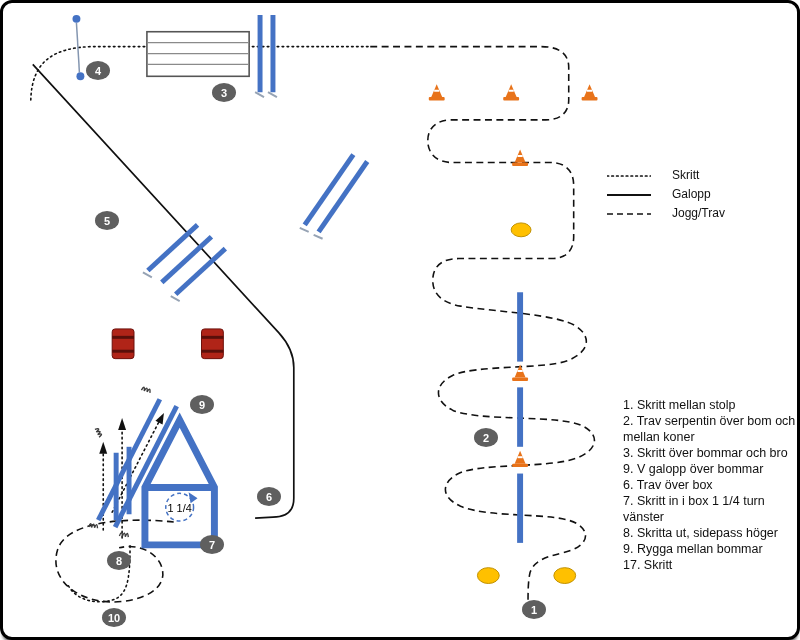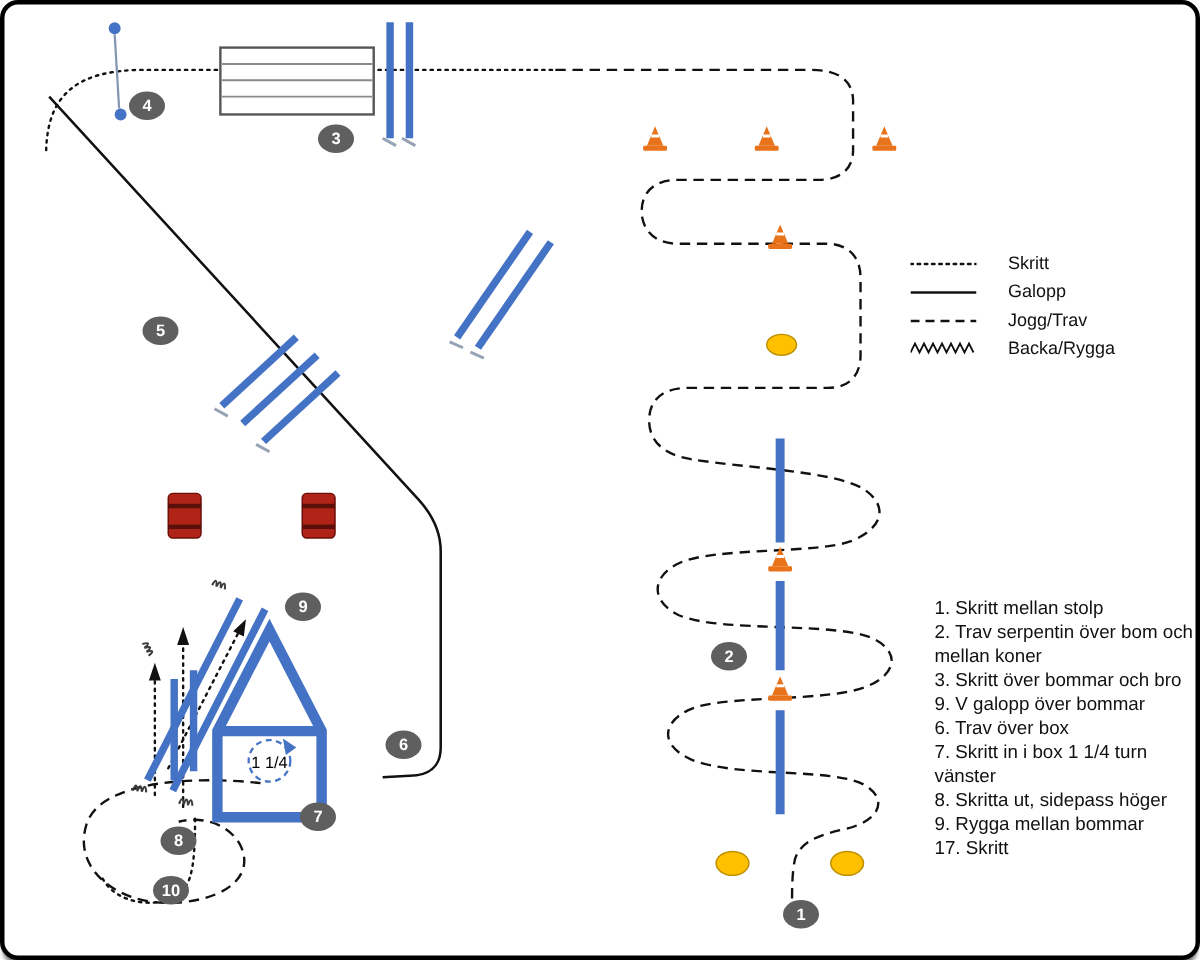--- a/index.html
+++ b/index.html
@@ -183,47 +183,41 @@
 
   <div class="badge" style="left:519px;top:597px;">1</div>
   <div class="badge" style="left:471px;top:425px;">2</div>
   <div class="badge" style="left:209px;top:80px;">3</div>
   <div class="badge" style="left:83px;top:58px;">4</div>
   <div class="badge" style="left:92px;top:208px;">5</div>
   <div class="badge" style="left:254px;top:484px;">6</div>
   <div class="badge" style="left:197px;top:532px;">7</div>
   <div class="badge" style="left:104px;top:548px;">8</div>
   <div class="badge" style="left:187px;top:392px;">9</div>
-  <div class="badge" style="left:99px;top:581px;">10</div>
+  <div class="badge" style="left:99px;top:605px;">10</div>
 
   <div id="legend">
     <div class="legend-row">
       <svg class="legend-sample" width="44" height="12">
         <line x1="0" y1="7" x2="44" y2="7" stroke="#111" stroke-width="1.7" stroke-dasharray="1.6 3.2" stroke-linecap="round"></line>
       </svg>
       <span class="legend-label">Skritt</span>
     </div>
     <div class="legend-row">
       <svg class="legend-sample" width="44" height="12">
         <line x1="0" y1="7" x2="44" y2="7" stroke="#111" stroke-width="1.8"></line>
       </svg>
       <span class="legend-label">Galopp</span>
     </div>
     <div class="legend-row">
       <svg class="legend-sample" width="44" height="12">
         <line x1="0" y1="7" x2="44" y2="7" stroke="#111" stroke-width="1.7" stroke-dasharray="6 4"></line>
       </svg>
       <span class="legend-label">Jogg/Trav</span>
     </div>
-    <div class="legend-row">
-      <svg class="legend-sample" width="44" height="12">
-        <polyline points="0,9 3,3 6,9 9,3 12,9 15,3 18,9 21,3 24,9 27,3 30,9 33,3 36,9 39,3 42,9" fill="none" stroke="#111" stroke-width="1.2"></polyline>
-      </svg>
-      <span class="legend-label">Backa/Rygga</span>
-    </div>
   </div>
 
   <div id="instructions">
     <div class="instruction-item">1. Skritt mellan stolp</div>
     <div class="instruction-item">2. Trav serpentin över bom och mellan koner</div>
     <div class="instruction-item">3. Skritt över bommar och bro</div>
     <div class="instruction-item">9. V galopp över bommar</div>
     <div class="instruction-item">6. Trav över box</div>
     <div class="instruction-item">7. Skritt in i box 1 1/4 turn vänster</div>
     <div class="instruction-item">8. Skritta ut, sidepass höger</div>

